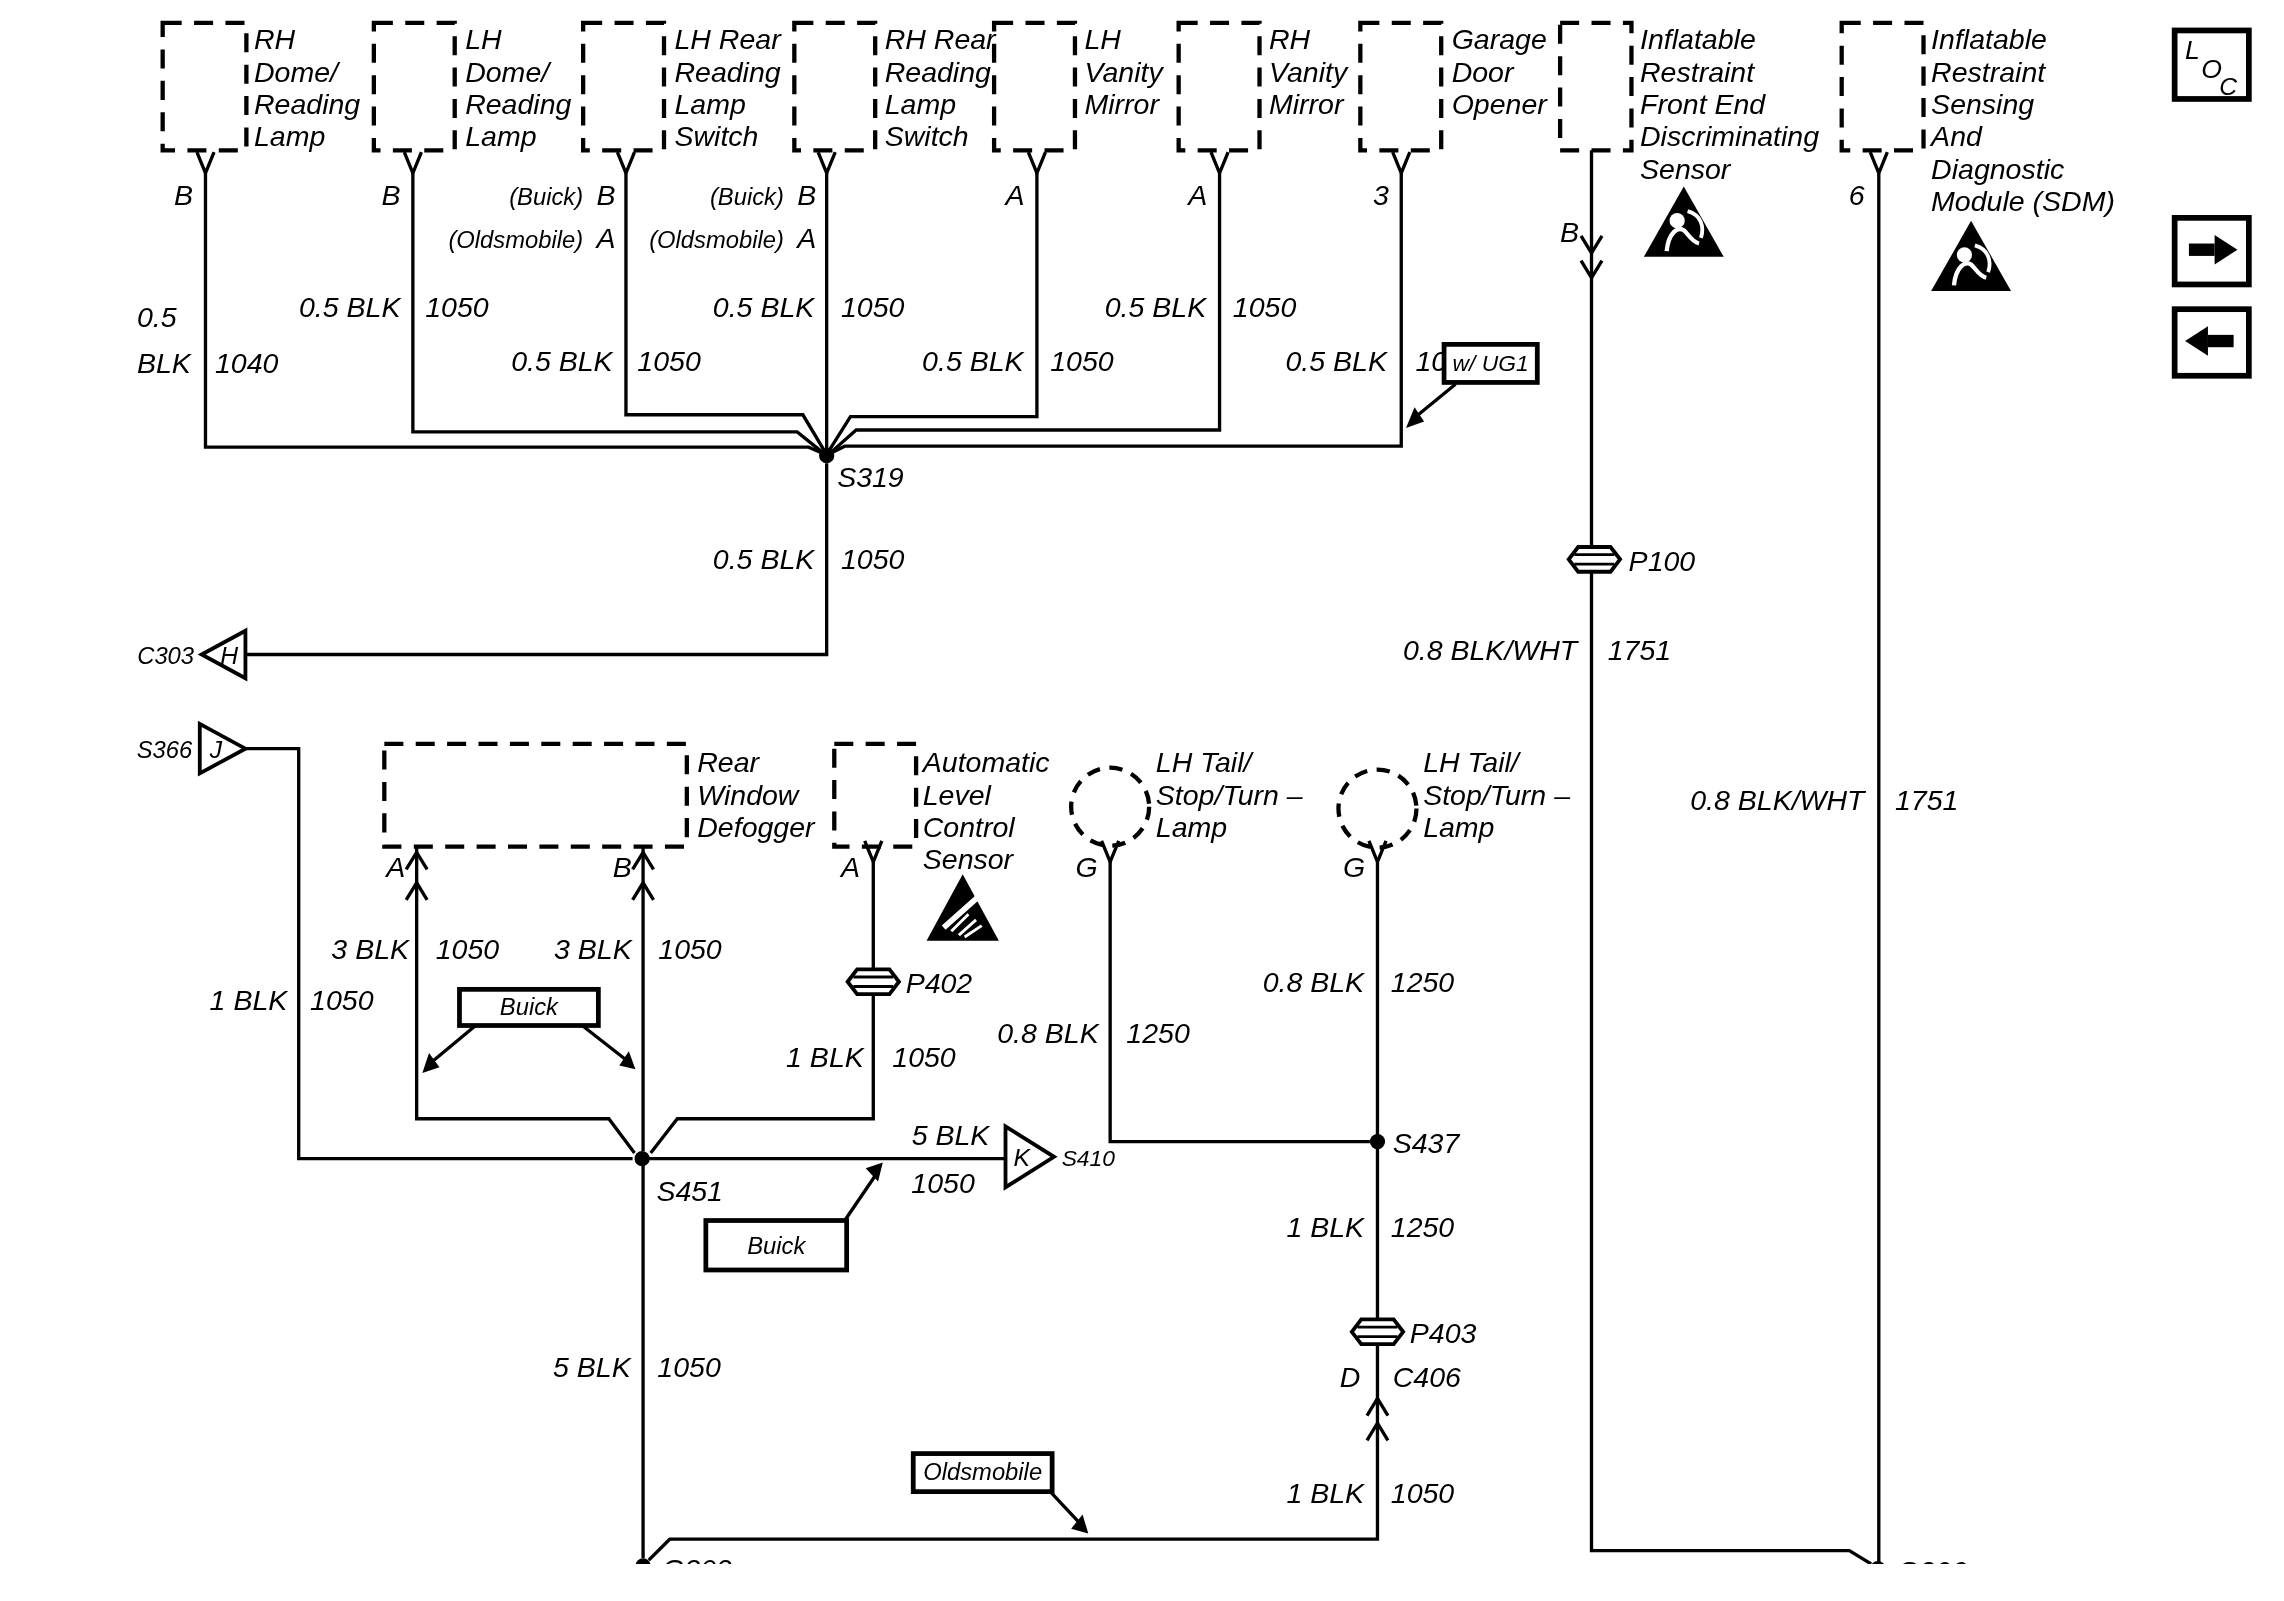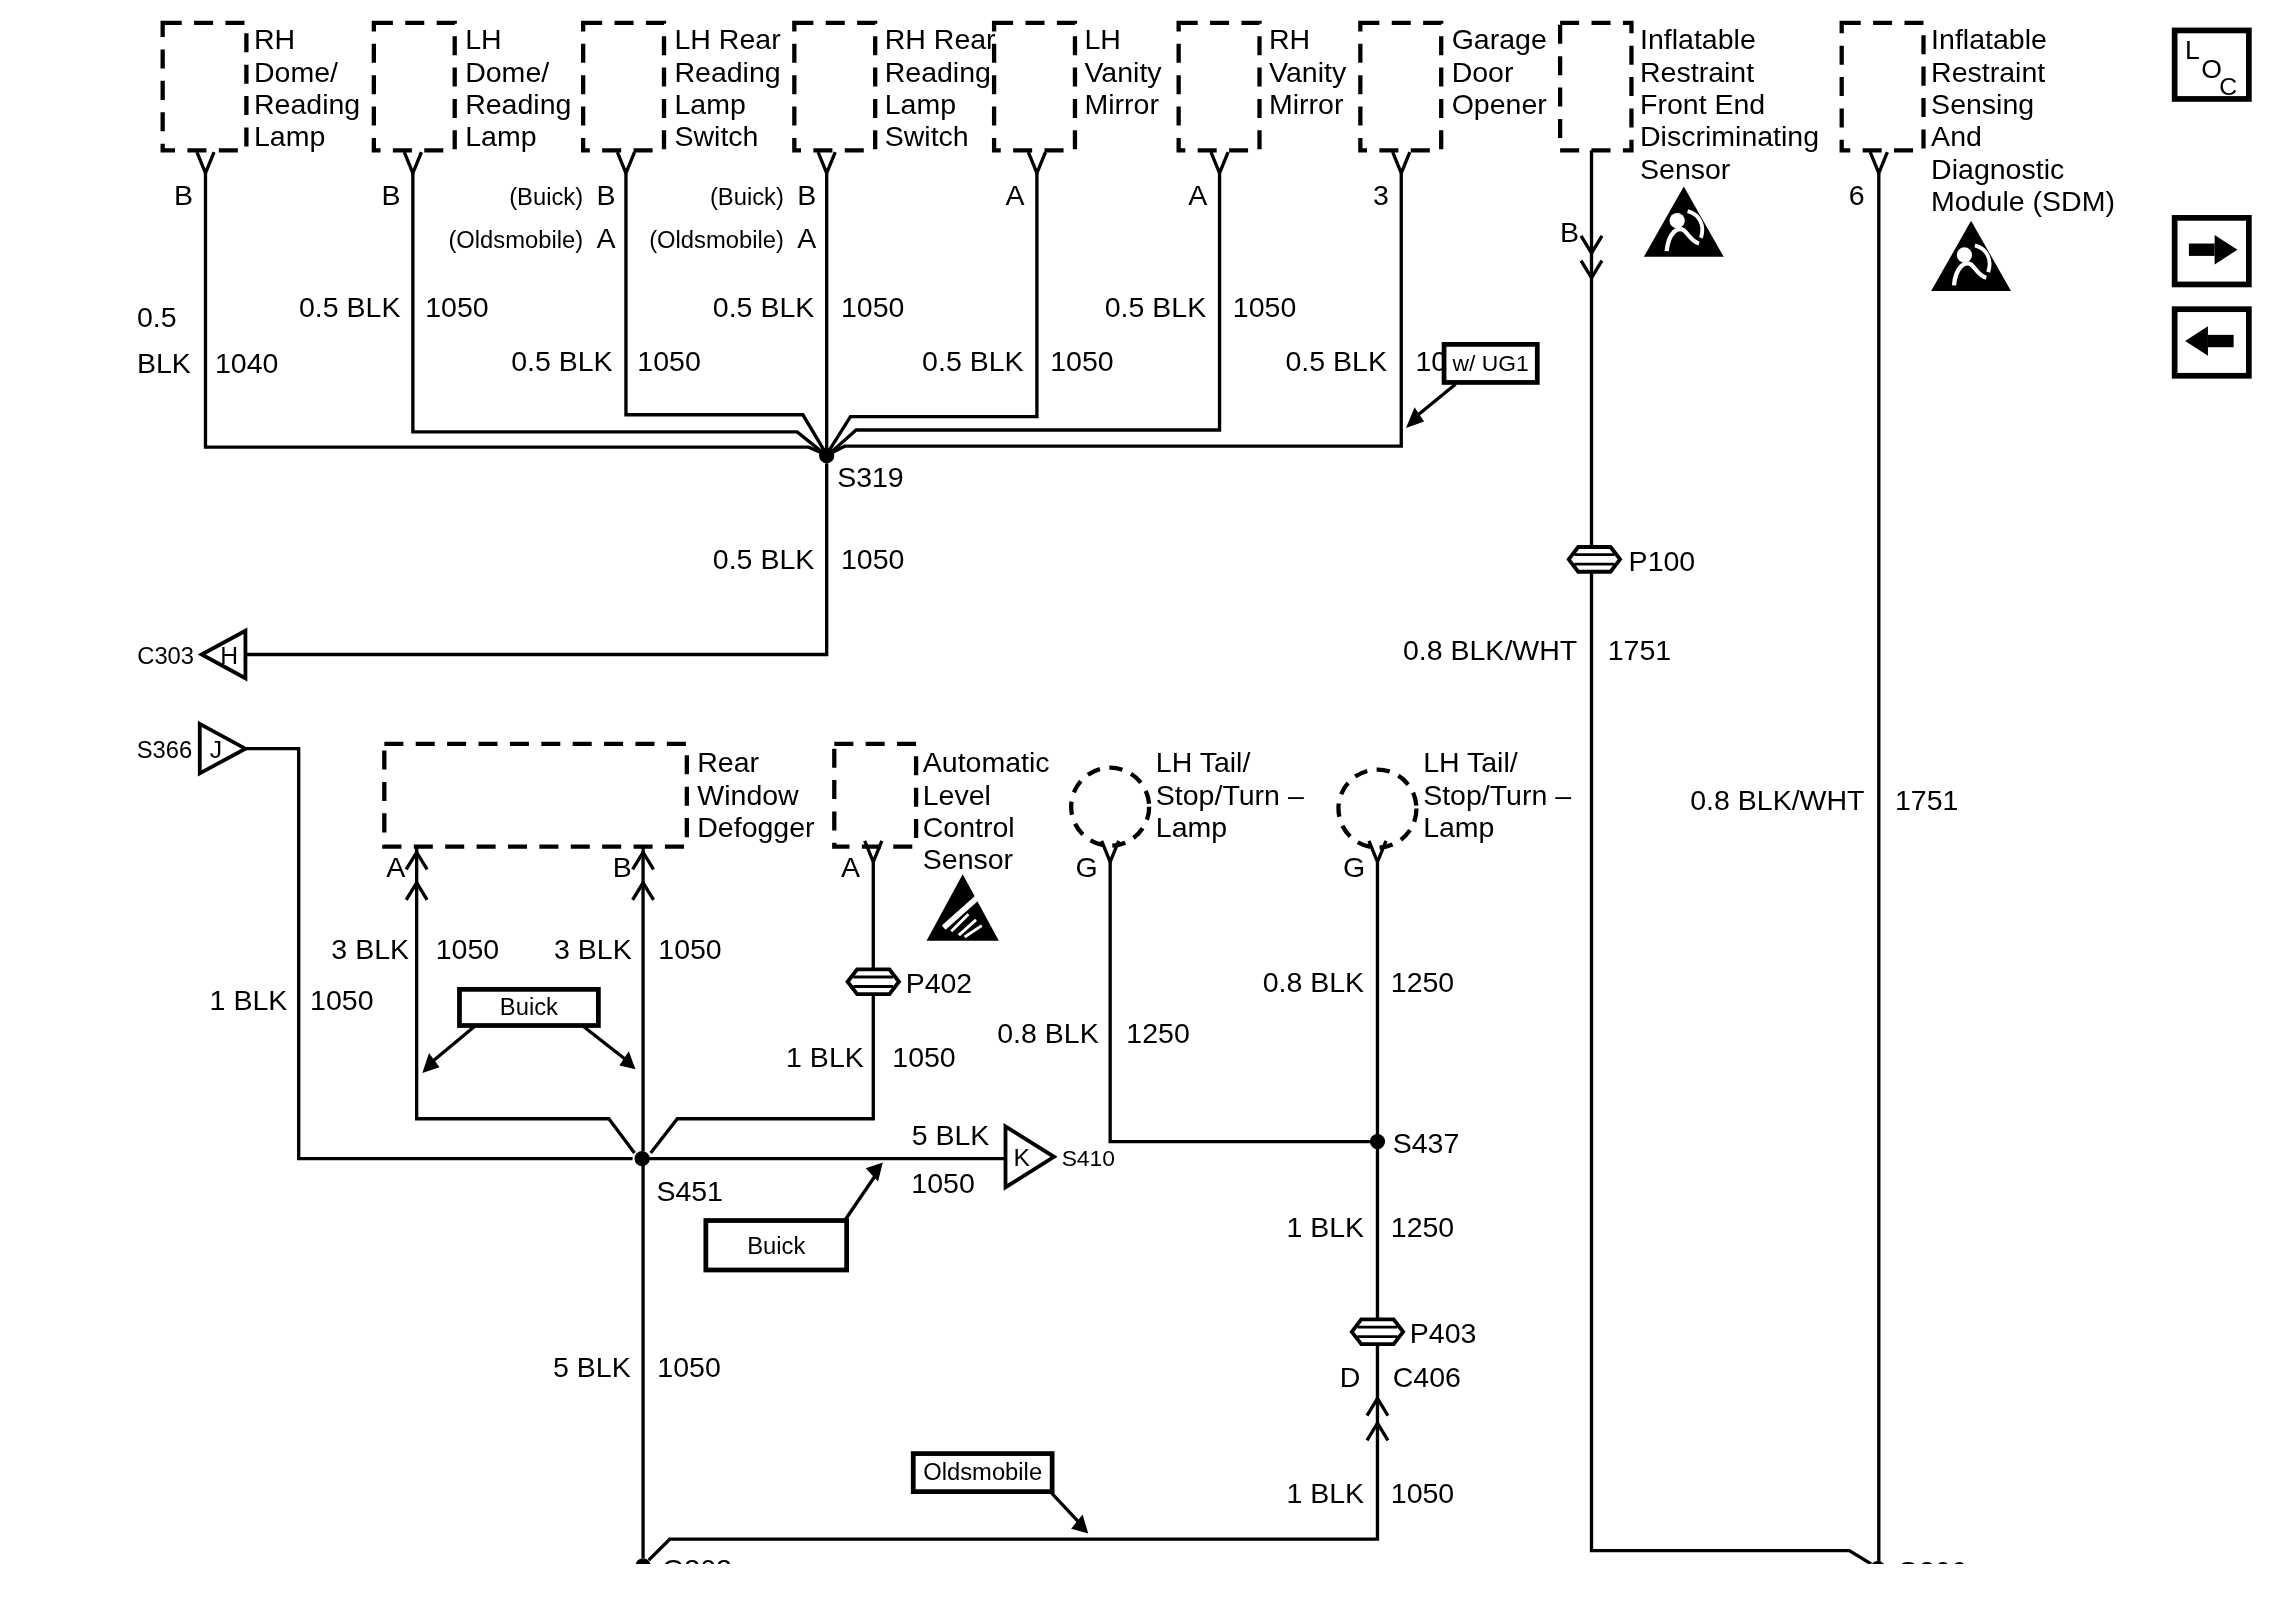--- a/index.html
+++ b/index.html
@@ -1,16 +1,16 @@
 <!DOCTYPE html>
 <html style="font-size:15px"><head>
 <meta charset="utf-8">
 <style>
   html,body{margin:0;padding:0;background:#fff;}
-  #page{width:2285px;height:1564px;background:#fff;position:relative;}
+  #page{width:2285px;height:1564px;background:#fff;position:relative;font-style:italic;}
   svg{display:block;}
   .w{fill:none;stroke:#000;stroke-width:3.5;}
   .db{fill:none;stroke:#000;stroke-width:4.5;stroke-dasharray:20 13;}
   .dc{fill:none;stroke:#000;stroke-width:4.5;stroke-dasharray:14 10;}
   .t,text{font-family:"Liberation Sans","DejaVu Sans",sans-serif;font-size:30px;fill:#000;}
   .t28{font-size:28px;}
   .t26{font-size:26px;}
   .t25{font-size:25px;}
   .t24{font-size:24px;}
   .end{text-anchor:end;}

